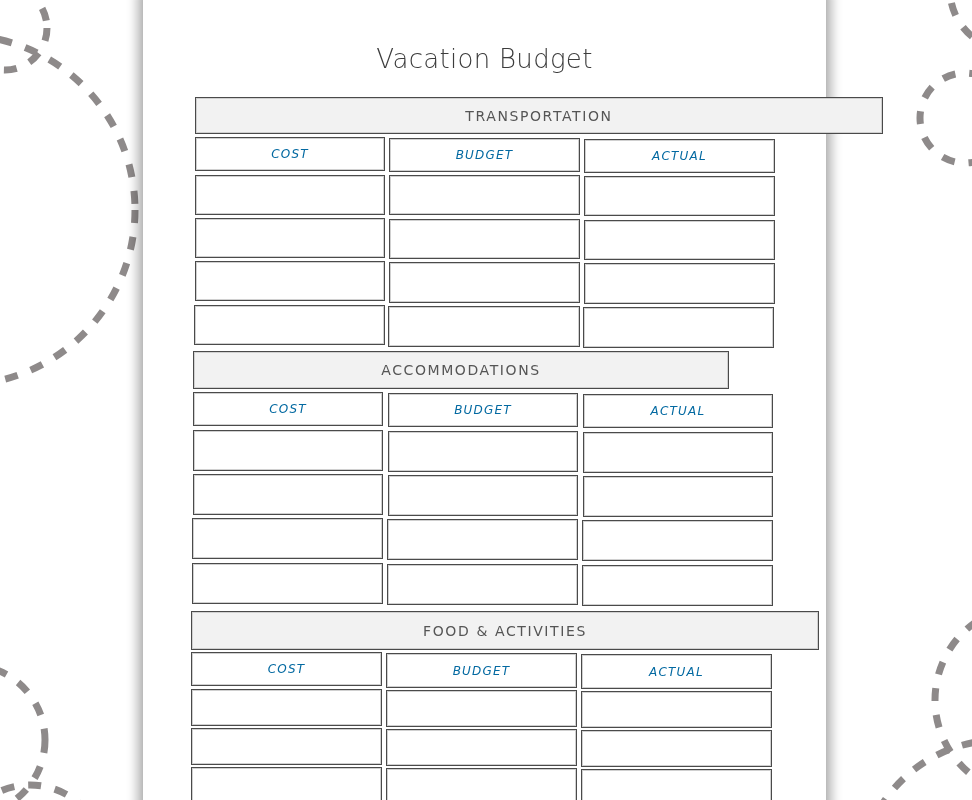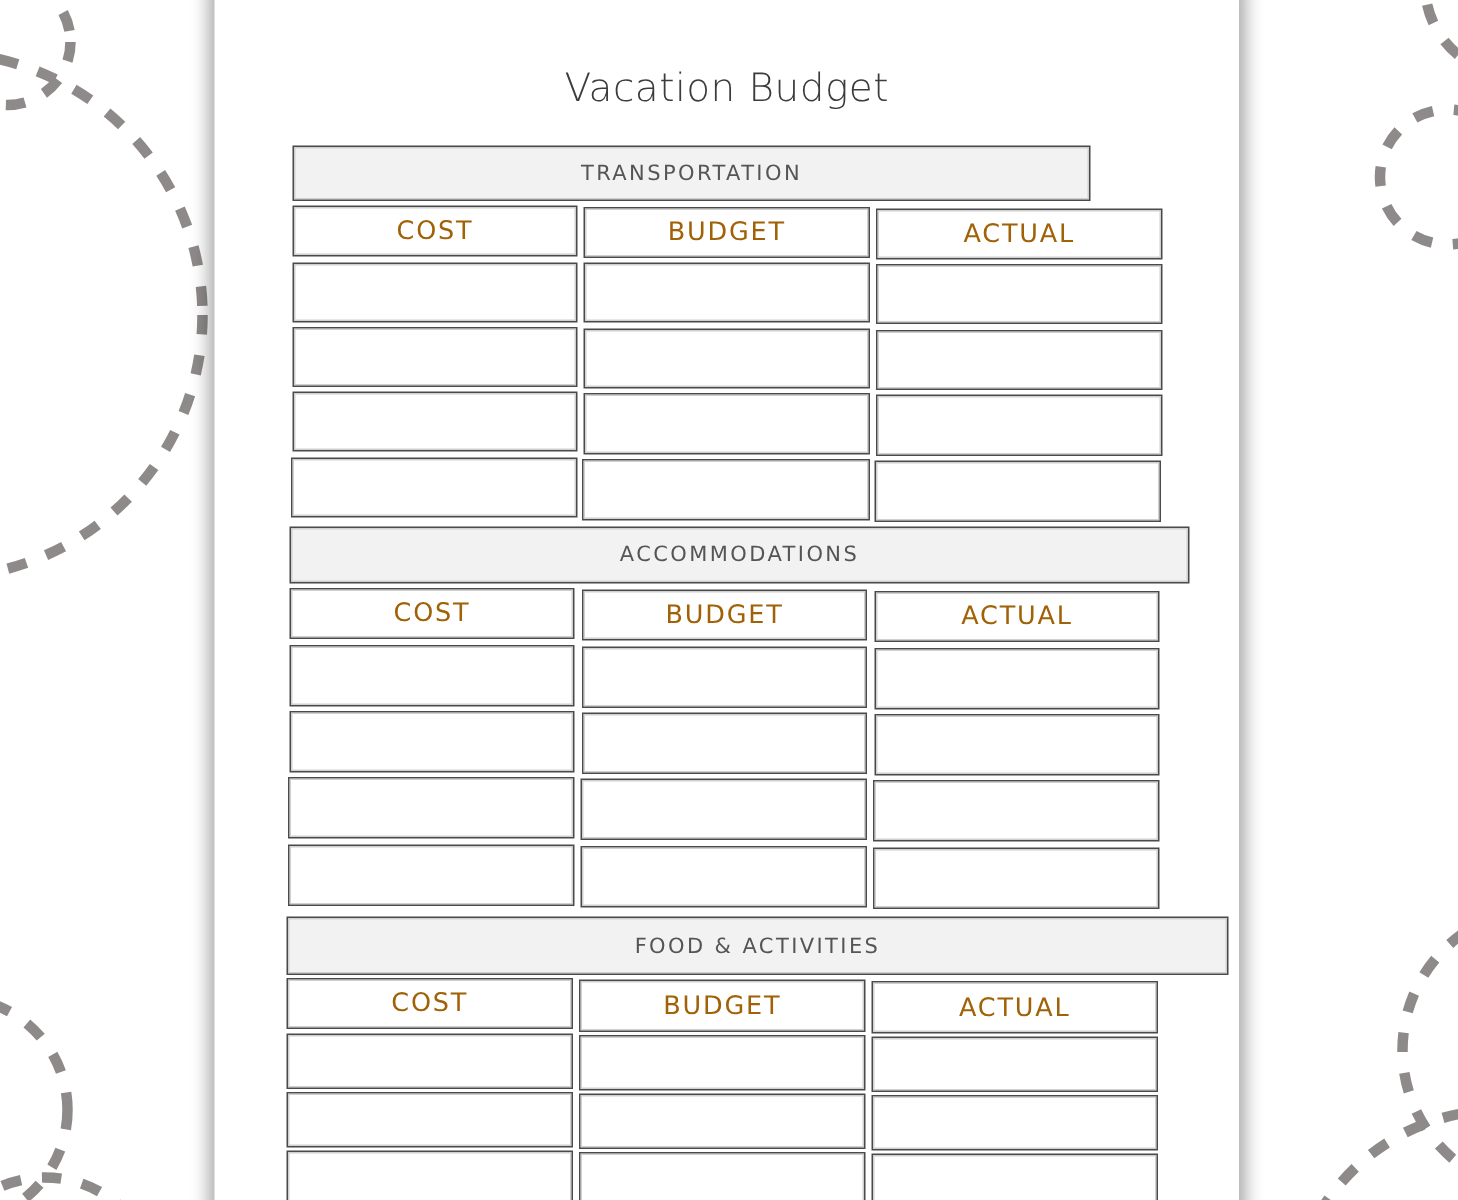--- a/index.html
+++ b/index.html
@@ -24,21 +24,21 @@
     border:1.5px solid #4a4a4a; background:#fff;
     box-shadow: inset 0 0 0 1px #d0d0d0;
   }
   .sec {
     background:#f2f2f2;
     display:flex; align-items:center; justify-content:center;
     font-size:14px; letter-spacing:1.6px; color:#555;
   }
   .colhead {
     display:flex; align-items:center; justify-content:center;
-    font-size:17px; letter-spacing:1.2px; color:#a16207;
+    font-size:12px; letter-spacing:1.2px; color:#0369a1;font-style:italic;
   }
 </style>
 </head>
 <body>
 
 <svg class="deco" viewBox="0 0 972 800">
   <g fill="none" stroke="#8e8a8a" stroke-width="7" stroke-dasharray="13 14">
     <circle cx="5" cy="28" r="42"></circle>
     <circle cx="-40" cy="210" r="175"></circle>
     <circle cx="1010" cy="-10" r="60"></circle>
@@ -47,21 +47,21 @@
     <circle cx="30" cy="860" r="75"></circle>
     <circle cx="1030" cy="700" r="95"></circle>
     <circle cx="1000" cy="880" r="140"></circle>
   </g>
 </svg>
 
 <div class="paper"></div>
 
 <div class="title">Vacation Budget</div>
 
-<div class="box sec" style="left:195px; top:97px; width:532px; height:37px;">TRANSPORTATION</div>
+<div class="box sec" style="left:195px; top:97px; width:688px; height:37px;">TRANSPORTATION</div>
 
 <div class="box colhead" style="left:195px; top:137px; width:190px; height:34px;">COST</div>
 <div class="box colhead" style="left:389px; top:138px; width:191px; height:34px;">BUDGET</div>
 <div class="box colhead" style="left:584px; top:139px; width:191px; height:34px;">ACTUAL</div>
 
 <div class="box" style="left:195px; top:175px; width:190px; height:40px;"></div>
 <div class="box" style="left:389px; top:175px; width:191px; height:40px;"></div>
 <div class="box" style="left:584px; top:176px; width:191px; height:40px;"></div>
 
 <div class="box" style="left:195px; top:218px; width:190px; height:40px;"></div>
@@ -69,21 +69,21 @@
 <div class="box" style="left:584px; top:220px; width:191px; height:40px;"></div>
 
 <div class="box" style="left:195px; top:261px; width:190px; height:40px;"></div>
 <div class="box" style="left:389px; top:262px; width:191px; height:41px;"></div>
 <div class="box" style="left:584px; top:263px; width:191px; height:41px;"></div>
 
 <div class="box" style="left:194px; top:305px; width:191px; height:40px;"></div>
 <div class="box" style="left:388px; top:306px; width:192px; height:41px;"></div>
 <div class="box" style="left:583px; top:307px; width:191px; height:41px;"></div>
 
-<div class="box sec" style="left:193px; top:351px; width:600px; height:38px;">ACCOMMODATIONS</div>
+<div class="box sec" style="left:193px; top:351px; width:536px; height:38px;">ACCOMMODATIONS</div>
 
 <div class="box colhead" style="left:193px; top:392px; width:190px; height:34px;">COST</div>
 <div class="box colhead" style="left:388px; top:393px; width:190px; height:34px;">BUDGET</div>
 <div class="box colhead" style="left:583px; top:394px; width:190px; height:34px;">ACTUAL</div>
 
 <div class="box" style="left:193px; top:430px; width:190px; height:41px;"></div>
 <div class="box" style="left:388px; top:431px; width:190px; height:41px;"></div>
 <div class="box" style="left:583px; top:432px; width:190px; height:41px;"></div>
 
 <div class="box" style="left:193px; top:474px; width:190px; height:41px;"></div>

